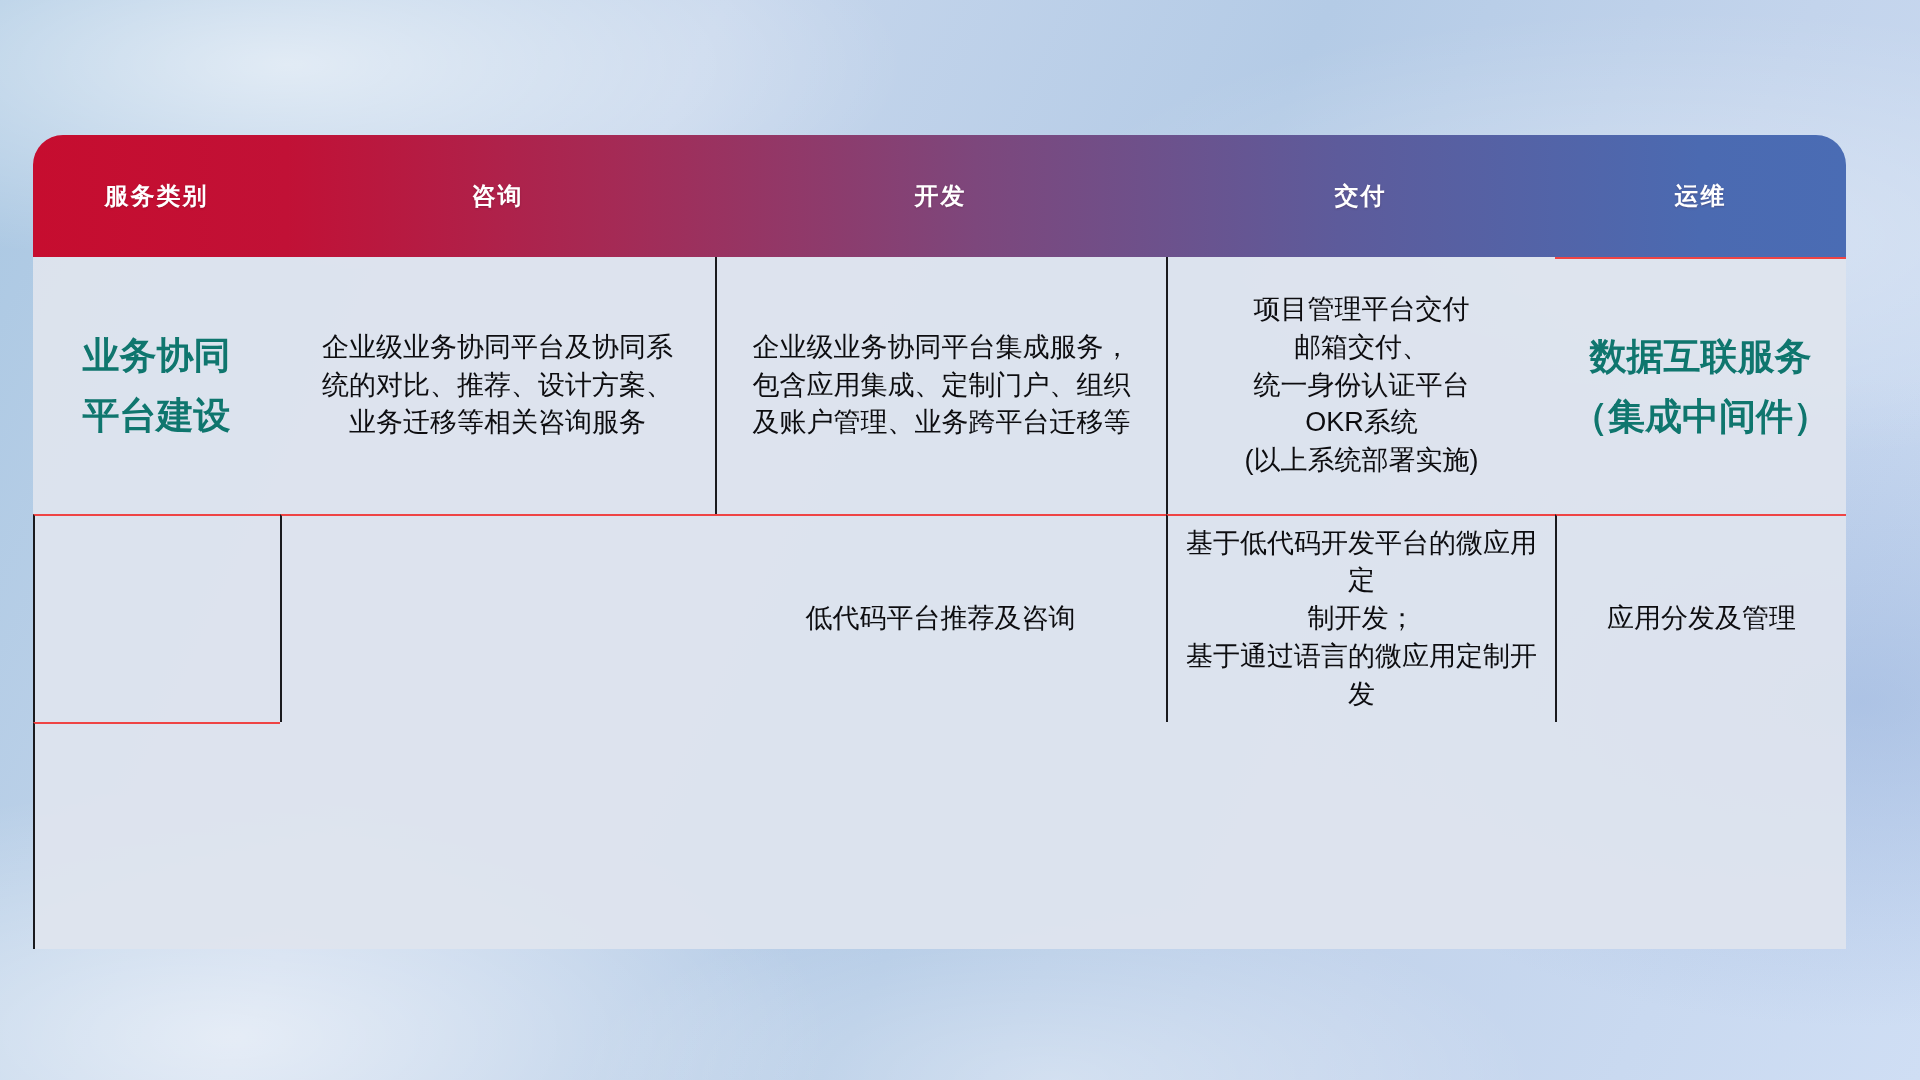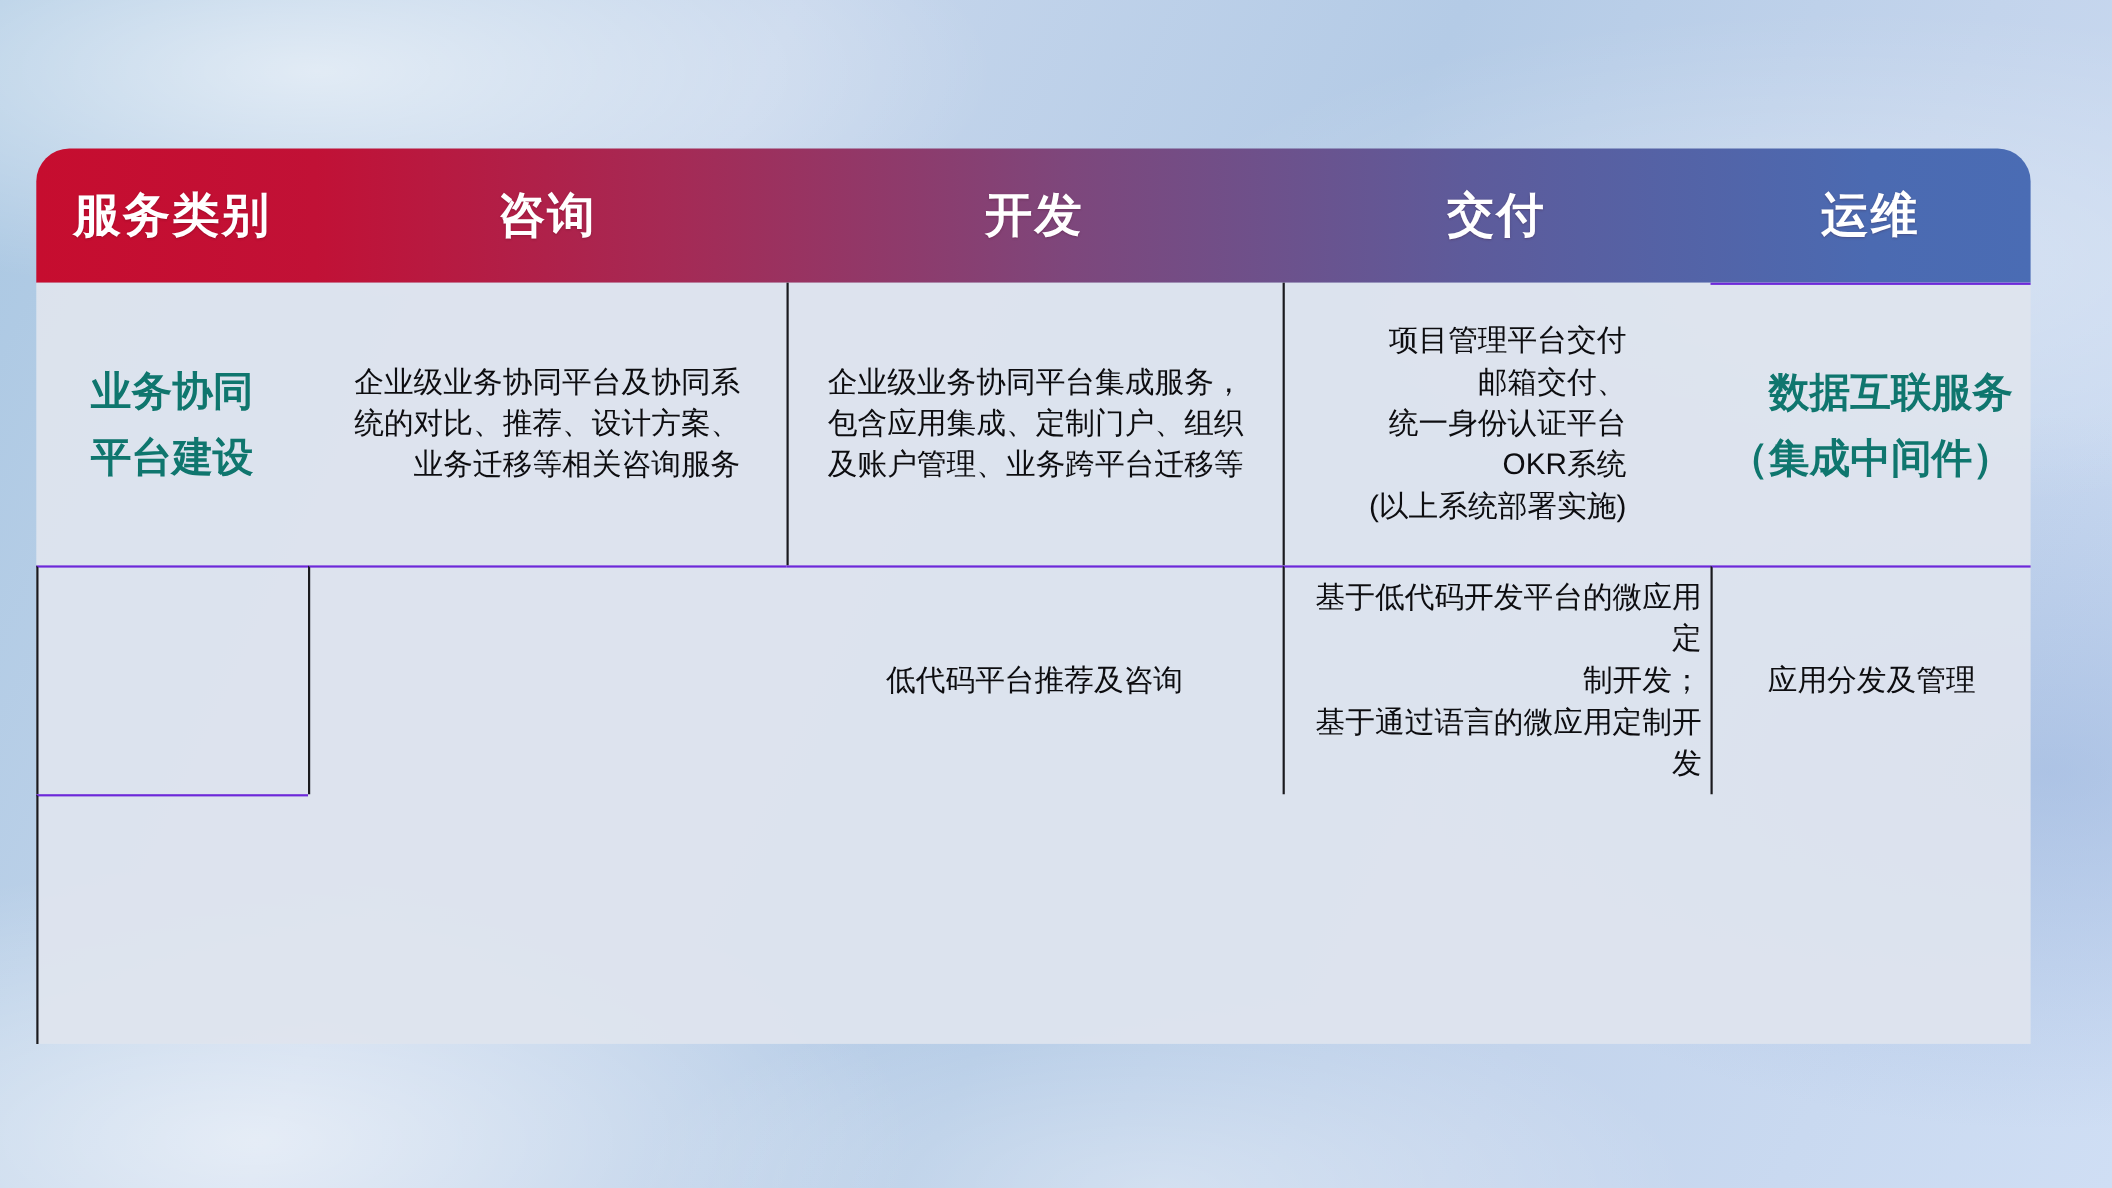--- a/index.html
+++ b/index.html
@@ -28,57 +28,57 @@
   }
 
   .header-row {
     display: grid;
     grid-template-columns: 247px 435px 451px 389px 291px;
     height: 122px;
     border-radius: 30px 30px 0 0;
     background: linear-gradient(90deg, #c60d2f 0%, #c11136 14%, #a52a55 32%, #7d477c 52%, #5d5b9b 72%, #4b6ab1 92%, #4a6cb4 100%);
     color: #ffffff;
     font-weight: bold;
-    font-size: 43px;
+    font-size: 24px;
     letter-spacing: 2px;
   }
   .header-cell {
     display: flex;
     align-items: center;
     justify-content: center;
     text-shadow: 0 1px 2px rgba(60,0,20,0.25);
   }
 
   .body-grid {
     display: grid;
     grid-template-columns: 247px 435px 451px 389px 291px;
     grid-template-rows: 257px 208px 227px;
     background: rgba(223,228,238,0.93);
   }
   .cell {
     display: flex;
     align-items: center;
     justify-content: center;
-    text-align: right;
+    text-align: center;
     font-size: 27px;
     line-height: 1.4;
     color: #0d0d10;
     white-space: pre-line;
     padding: 0 8px;
     box-sizing: border-box;
   }
   .cell.category {
     color: #0f766e;
     font-weight: bold;
     font-size: 37px;
     line-height: 1.6;
     padding: 0 2px;
   }
   .cell.v-divider { border-left: 2px solid #1a1a1e; }
-  .cell.h-divider { border-top: 2px solid #6d28d9; }
+  .cell.h-divider { border-top: 2px solid #ef4444; }
 </style>
 </head>
 <body>
 
 <div class="service-table">
 
   <div class="header-row">
     <div class="header-cell">服务类别</div>
     <div class="header-cell">咨询</div>
     <div class="header-cell">开发</div>

